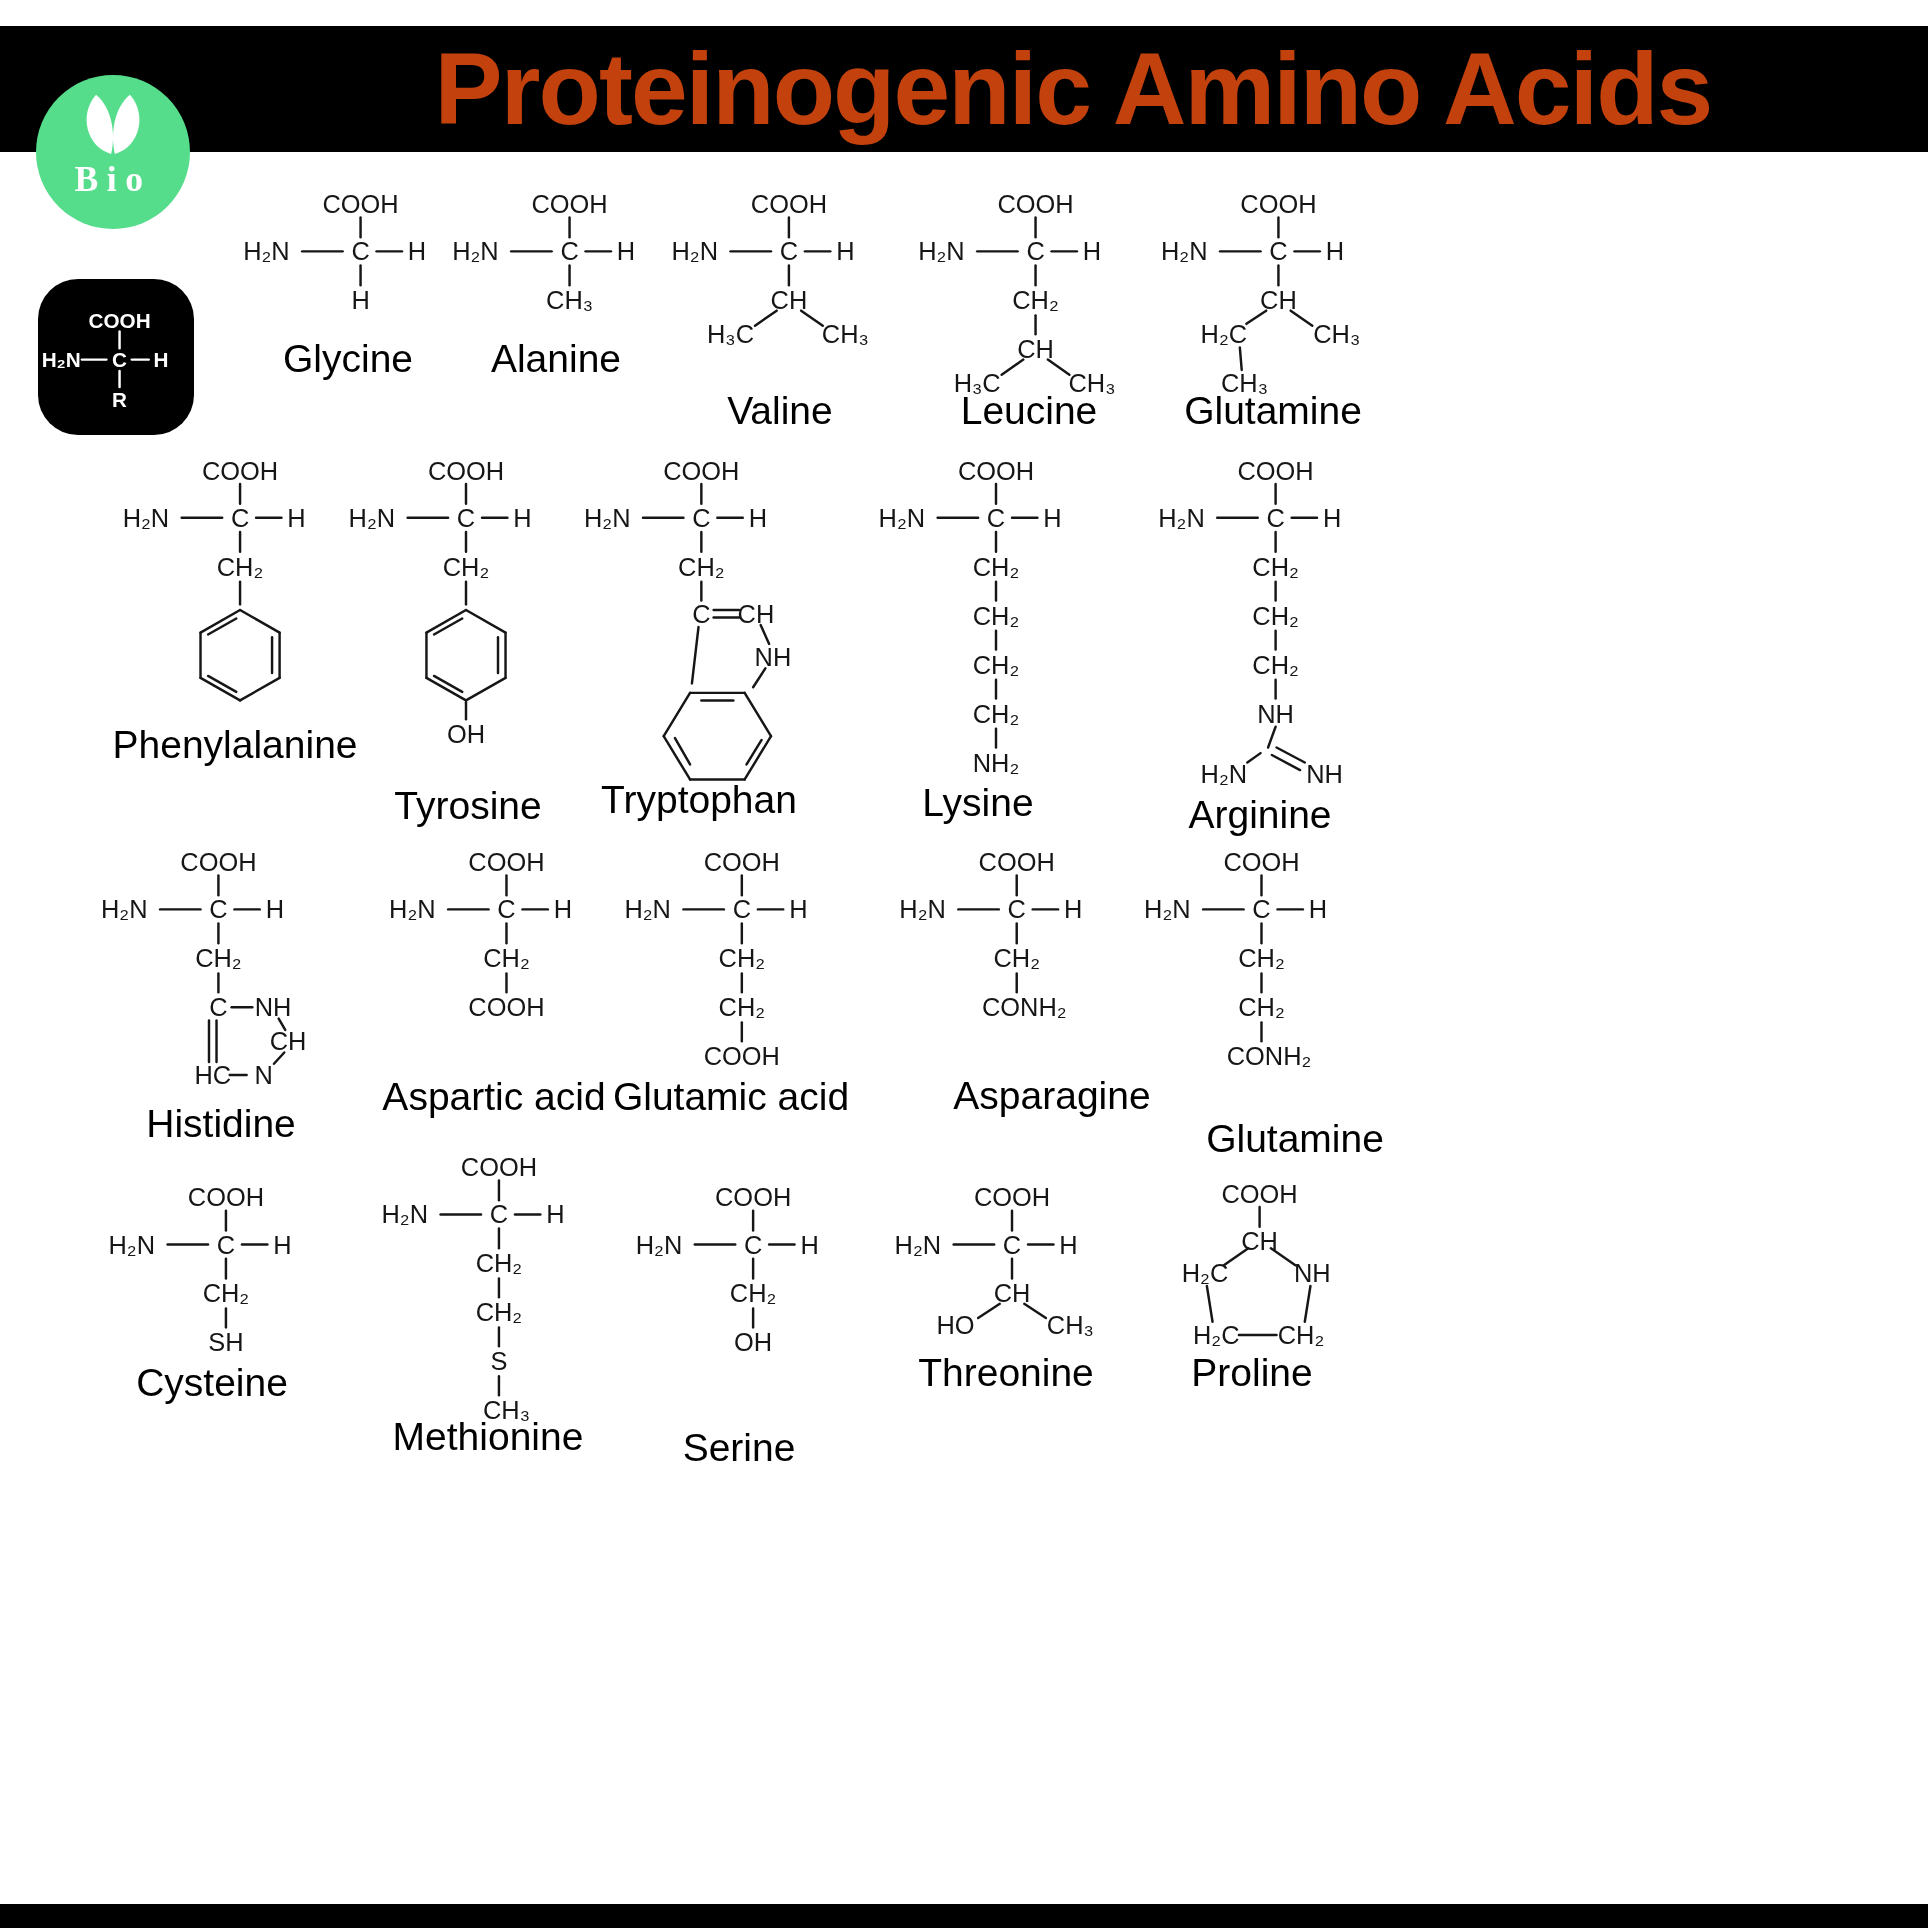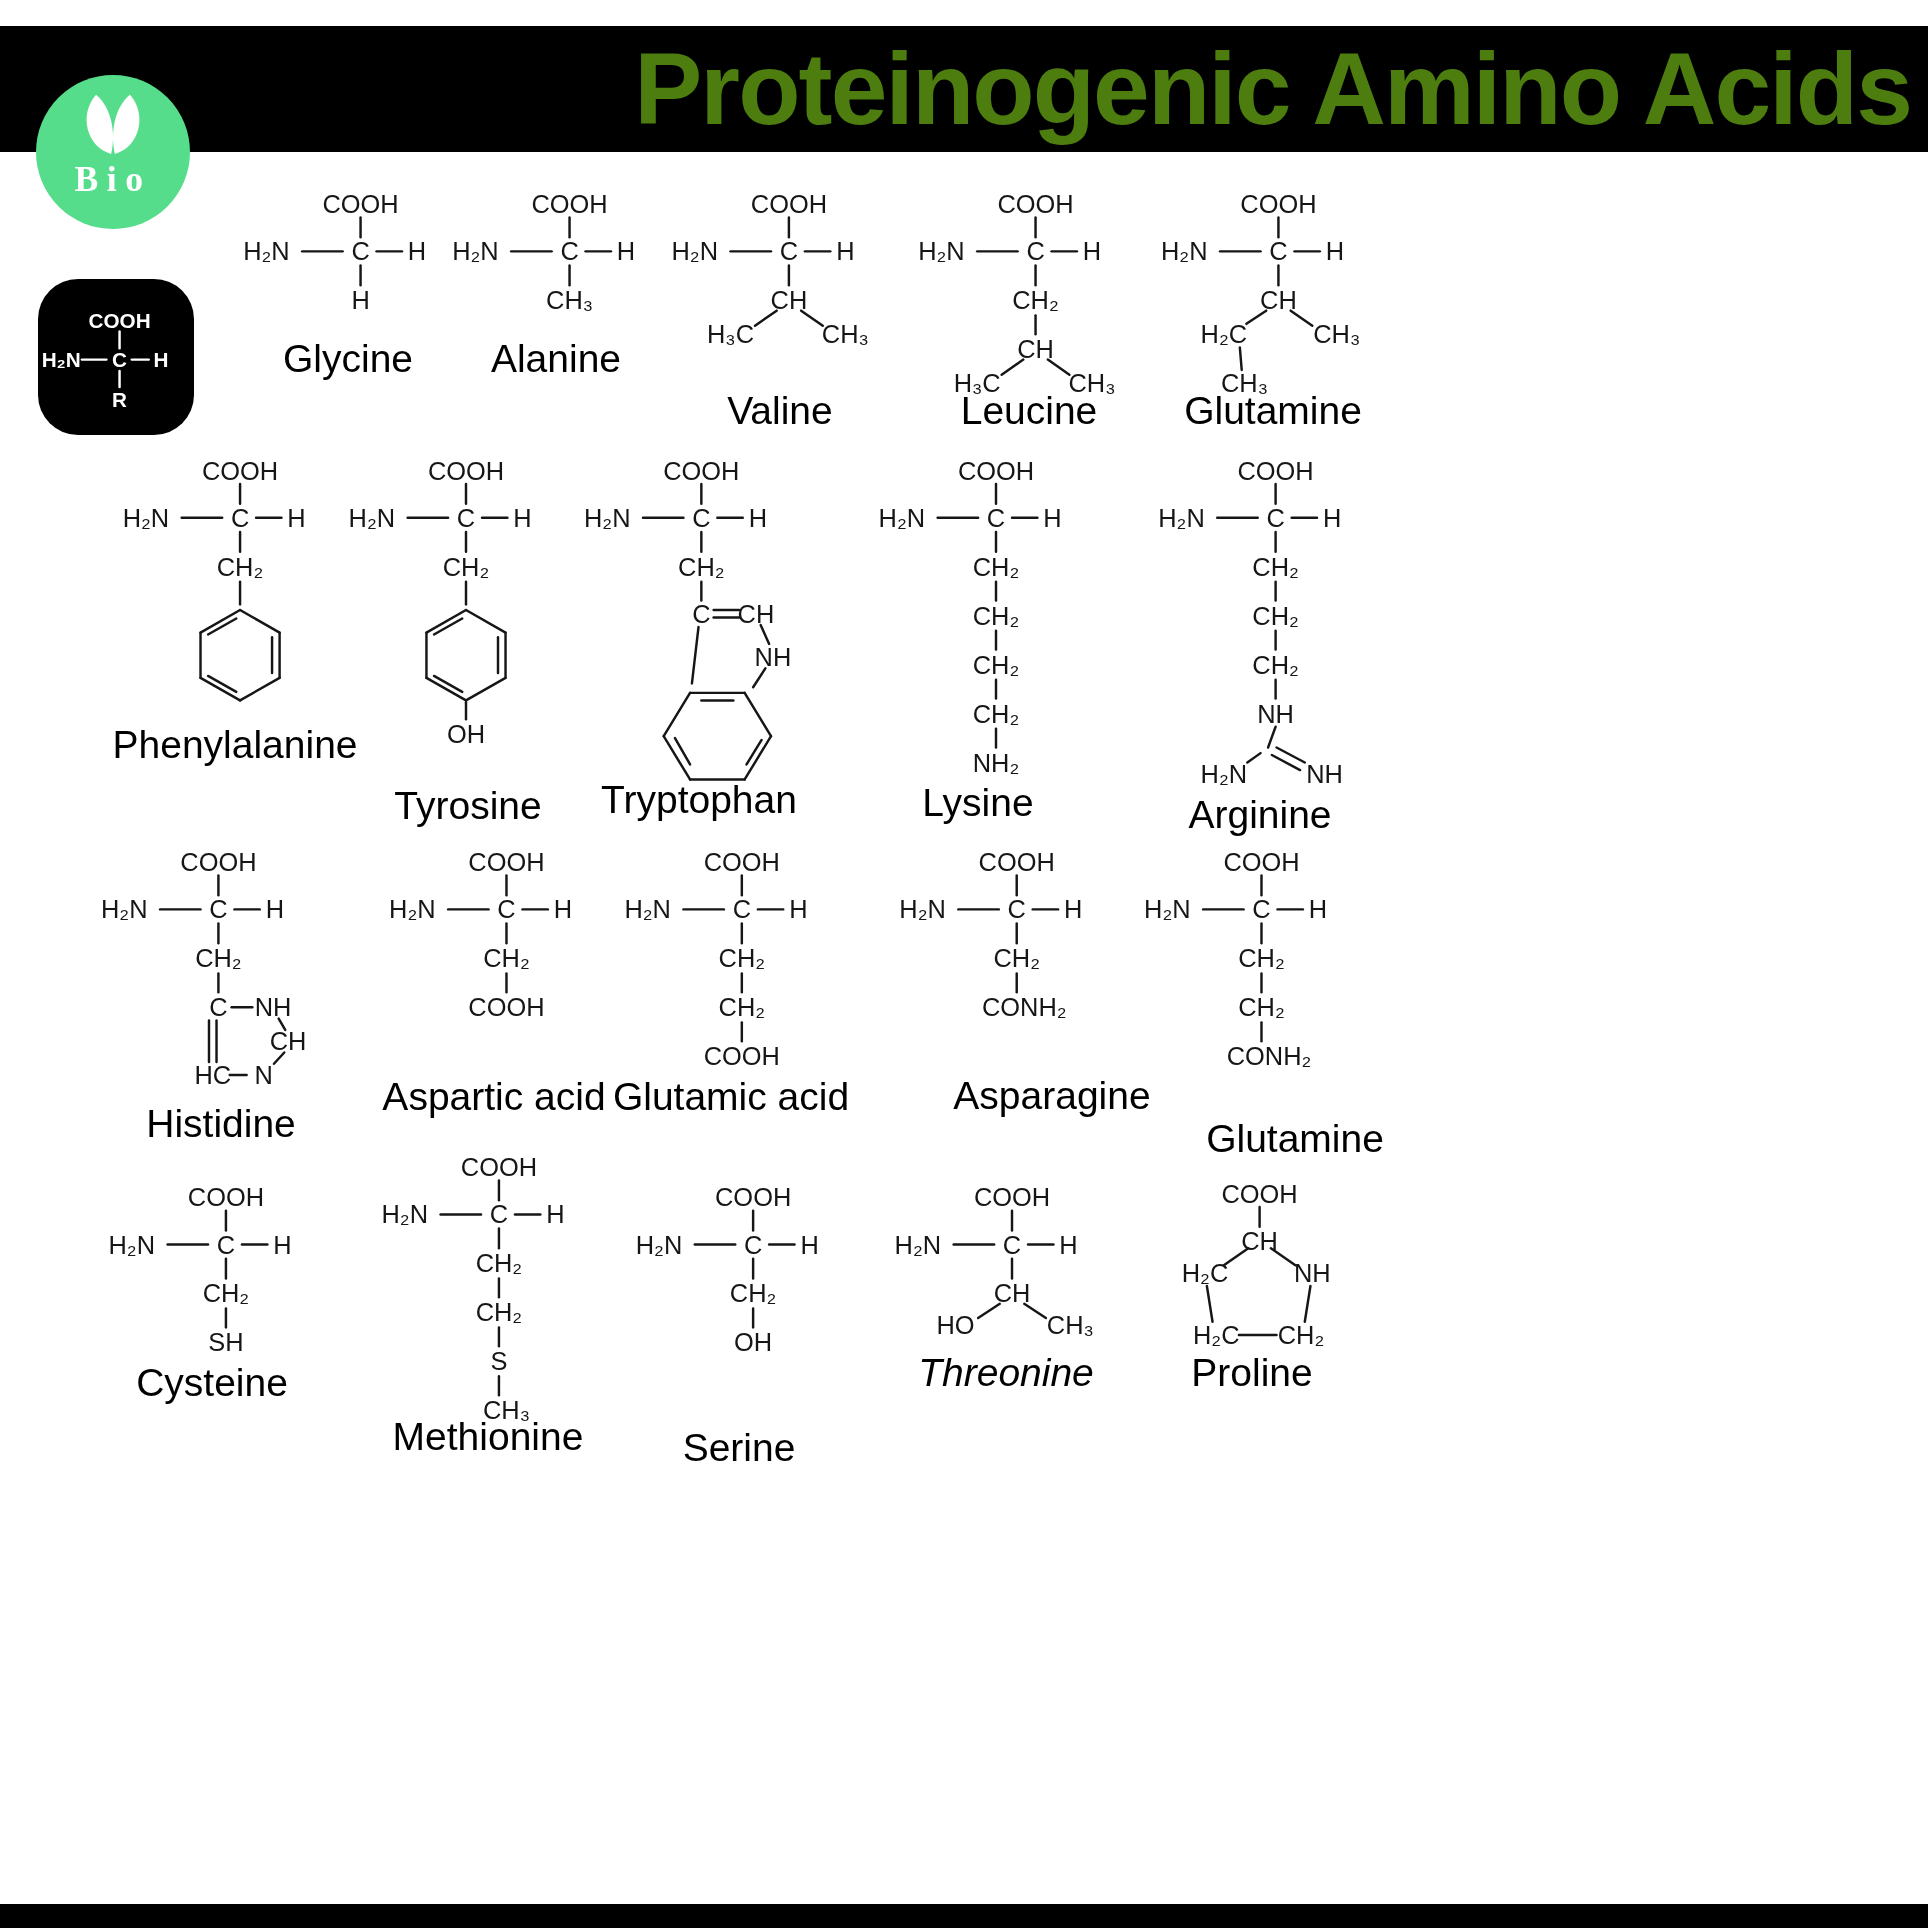--- a/index.html
+++ b/index.html
@@ -4,21 +4,21 @@
 <style>
   html,body{margin:0;padding:0;}
   body{
     width:1928px;height:1928px;position:relative;background:#ffffff;
     font-family:"Liberation Sans",sans-serif;overflow:hidden;
   }
   .header-bar{position:absolute;left:0;top:26px;width:1928px;height:126px;background:#000;}
   .footer-bar{position:absolute;left:0;top:1904px;width:1928px;height:24.5px;background:#000;}
   .title{
     position:absolute;left:235px;top:26px;width:1676px;height:126px;line-height:126px;
-    text-align:right;color:#4d7c0f;font-size:102px;font-weight:bold;letter-spacing:-1.9px;
+    text-align:center;color:#c2410c;font-size:102px;font-weight:bold;letter-spacing:-1.9px;
     white-space:nowrap;
   }
   .logo-svg{position:absolute;left:36px;top:75px;}
   .logo-text{font-family:"Liberation Serif",serif;font-weight:bold;letter-spacing:9px;}
   .general-box{position:absolute;left:38px;top:279px;width:156px;height:156px;background:#000;border-radius:40px;}
   #structures-svg{position:absolute;left:0;top:0;z-index:5;}
   .atom{font-family:"Liberation Sans",sans-serif;text-anchor:middle;dominant-baseline:central;}
   .aa-name{
     position:absolute;transform:translate(-50%,-50%);font-size:39px;color:#000000;
     white-space:nowrap;z-index:6;
@@ -403,18 +403,18 @@
     <div class="aa-name" style="left: 978px; top: 803px;">Lysine</div>
     <div class="aa-name" style="left: 1260px; top: 815px;">Arginine</div>
     <div class="aa-name" style="left: 221px; top: 1124px;">Histidine</div>
     <div class="aa-name" style="left: 494px; top: 1097px;">Aspartic acid</div>
     <div class="aa-name" style="left: 731px; top: 1097px;">Glutamic acid</div>
     <div class="aa-name" style="left: 1052px; top: 1096px; text-align: center;">Asparagine</div>
     <div class="aa-name" style="left: 1295px; top: 1139px;">Glutamine</div>
     <div class="aa-name" style="left: 212px; top: 1383px;">Cysteine</div>
     <div class="aa-name" style="left: 488px; top: 1437px;">Methionine</div>
     <div class="aa-name" style="left: 739px; top: 1448px;">Serine</div>
-    <div class="aa-name" style="left: 1006px; top: 1373px; font-style: italic;">Threonine</div>
+    <div class="aa-name" style="left: 1006px; top: 1373px;">Threonine</div>
     <div class="aa-name" style="left: 1252px; top: 1373px;">Proline</div>
   </div>
 
 <div class="footer-bar"></div>
 
 
 </body></html>

